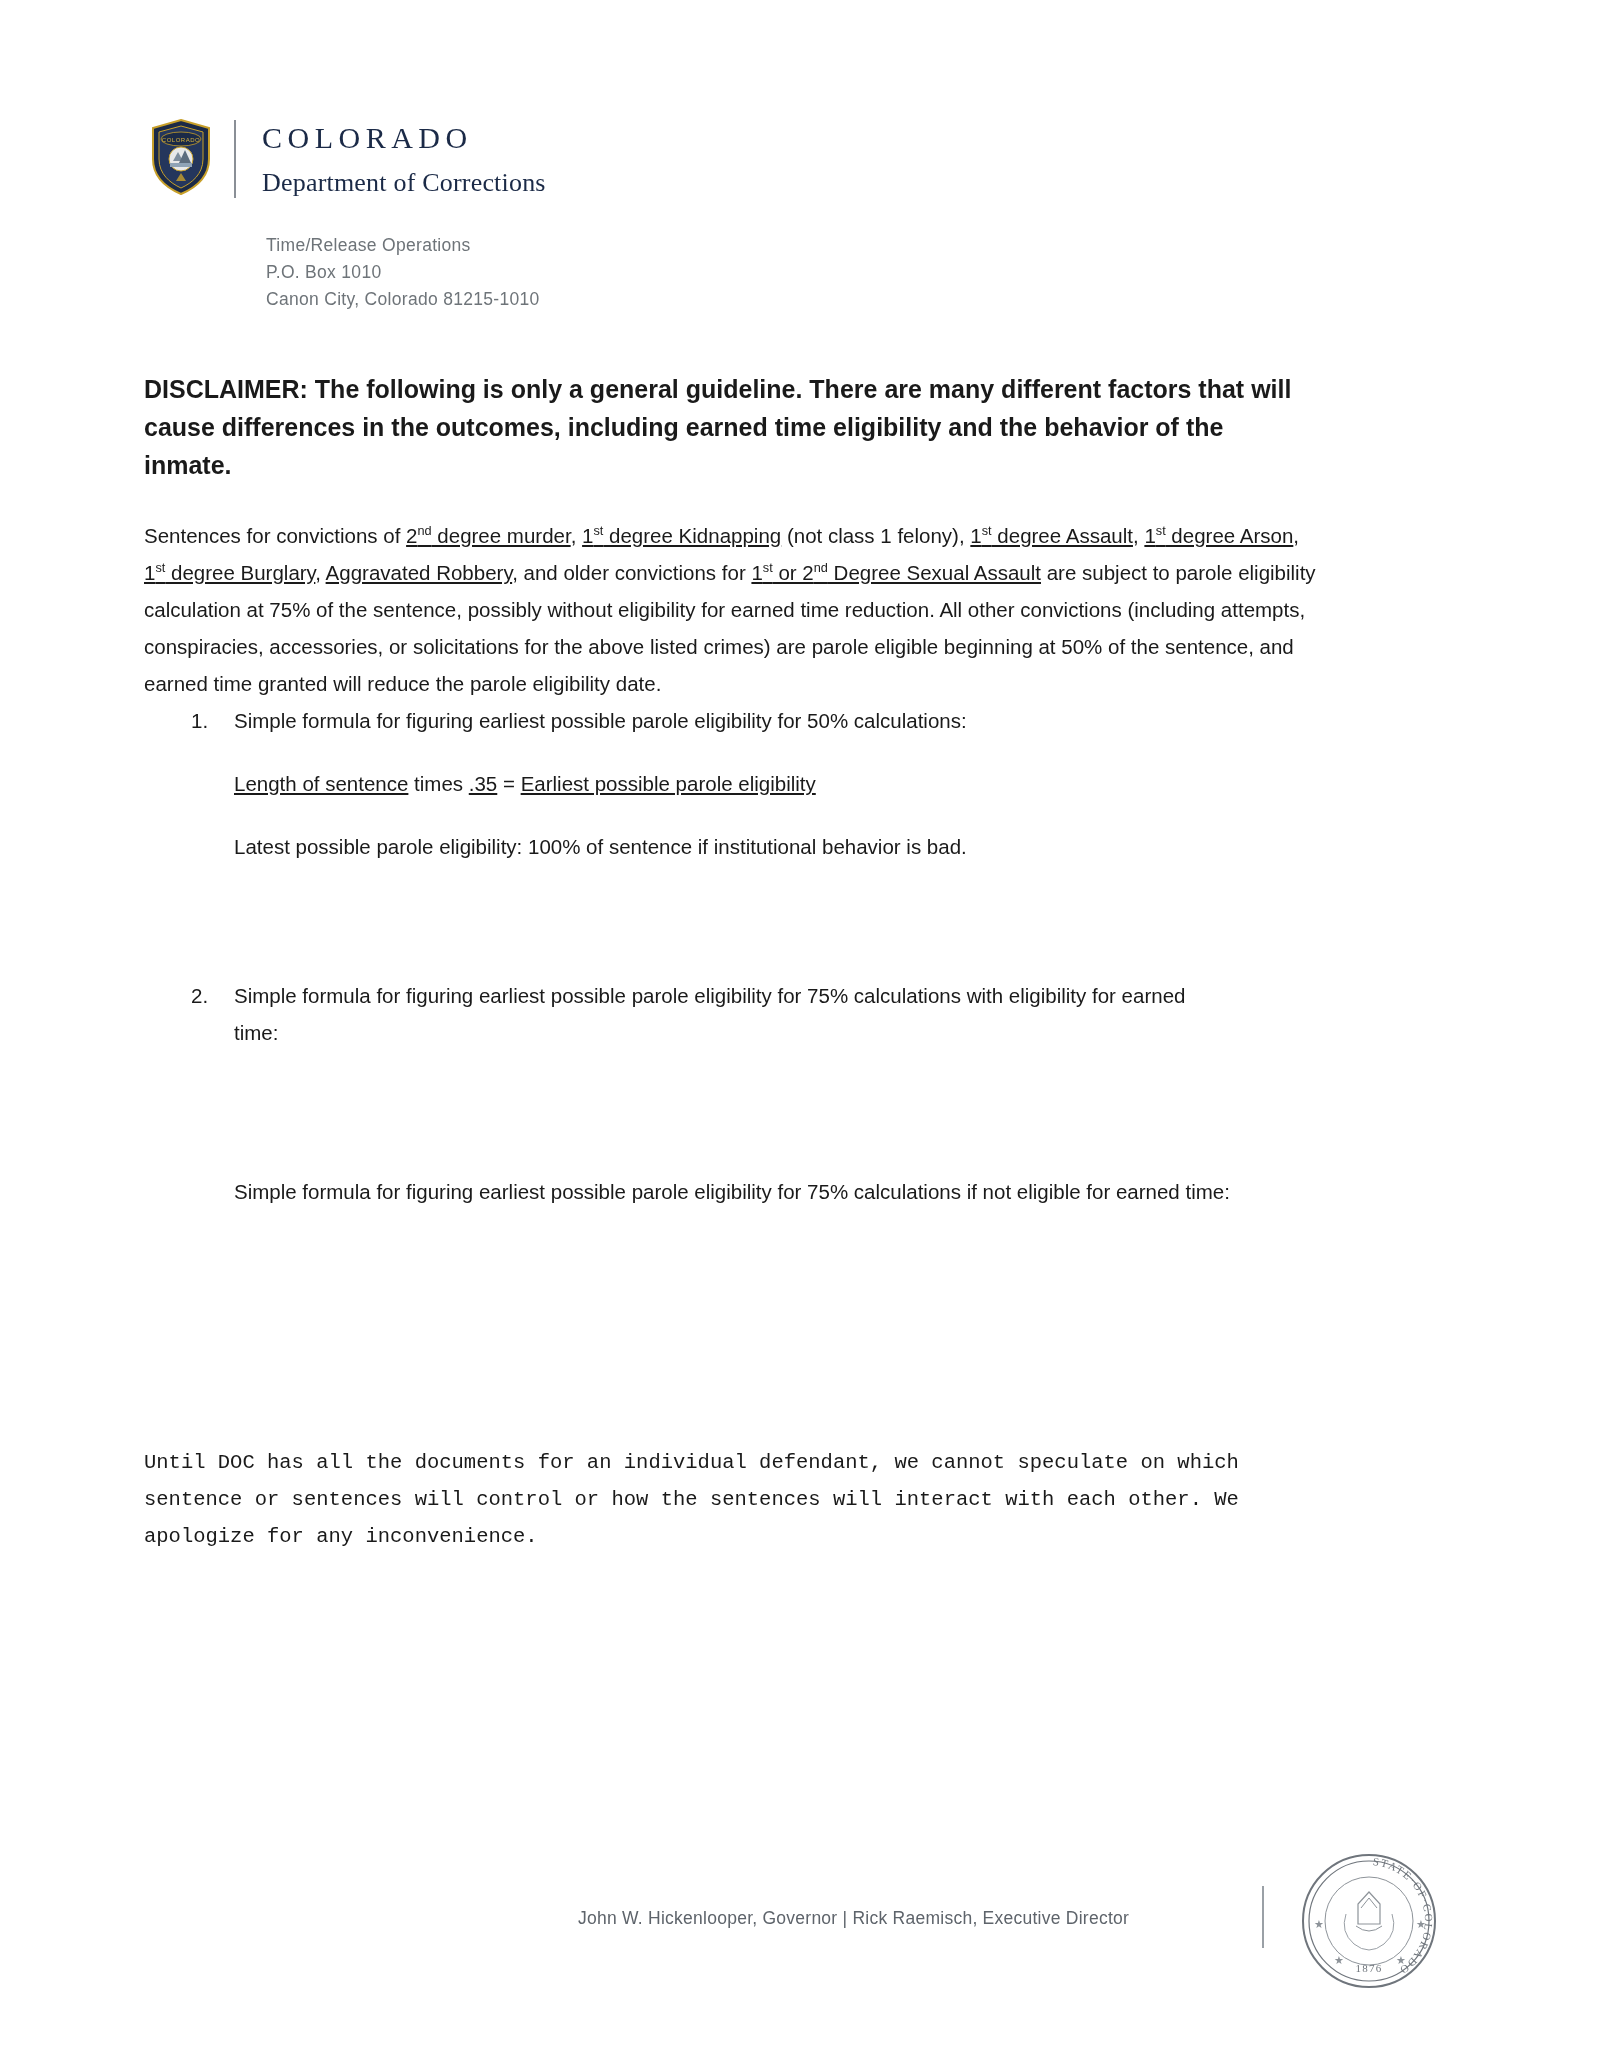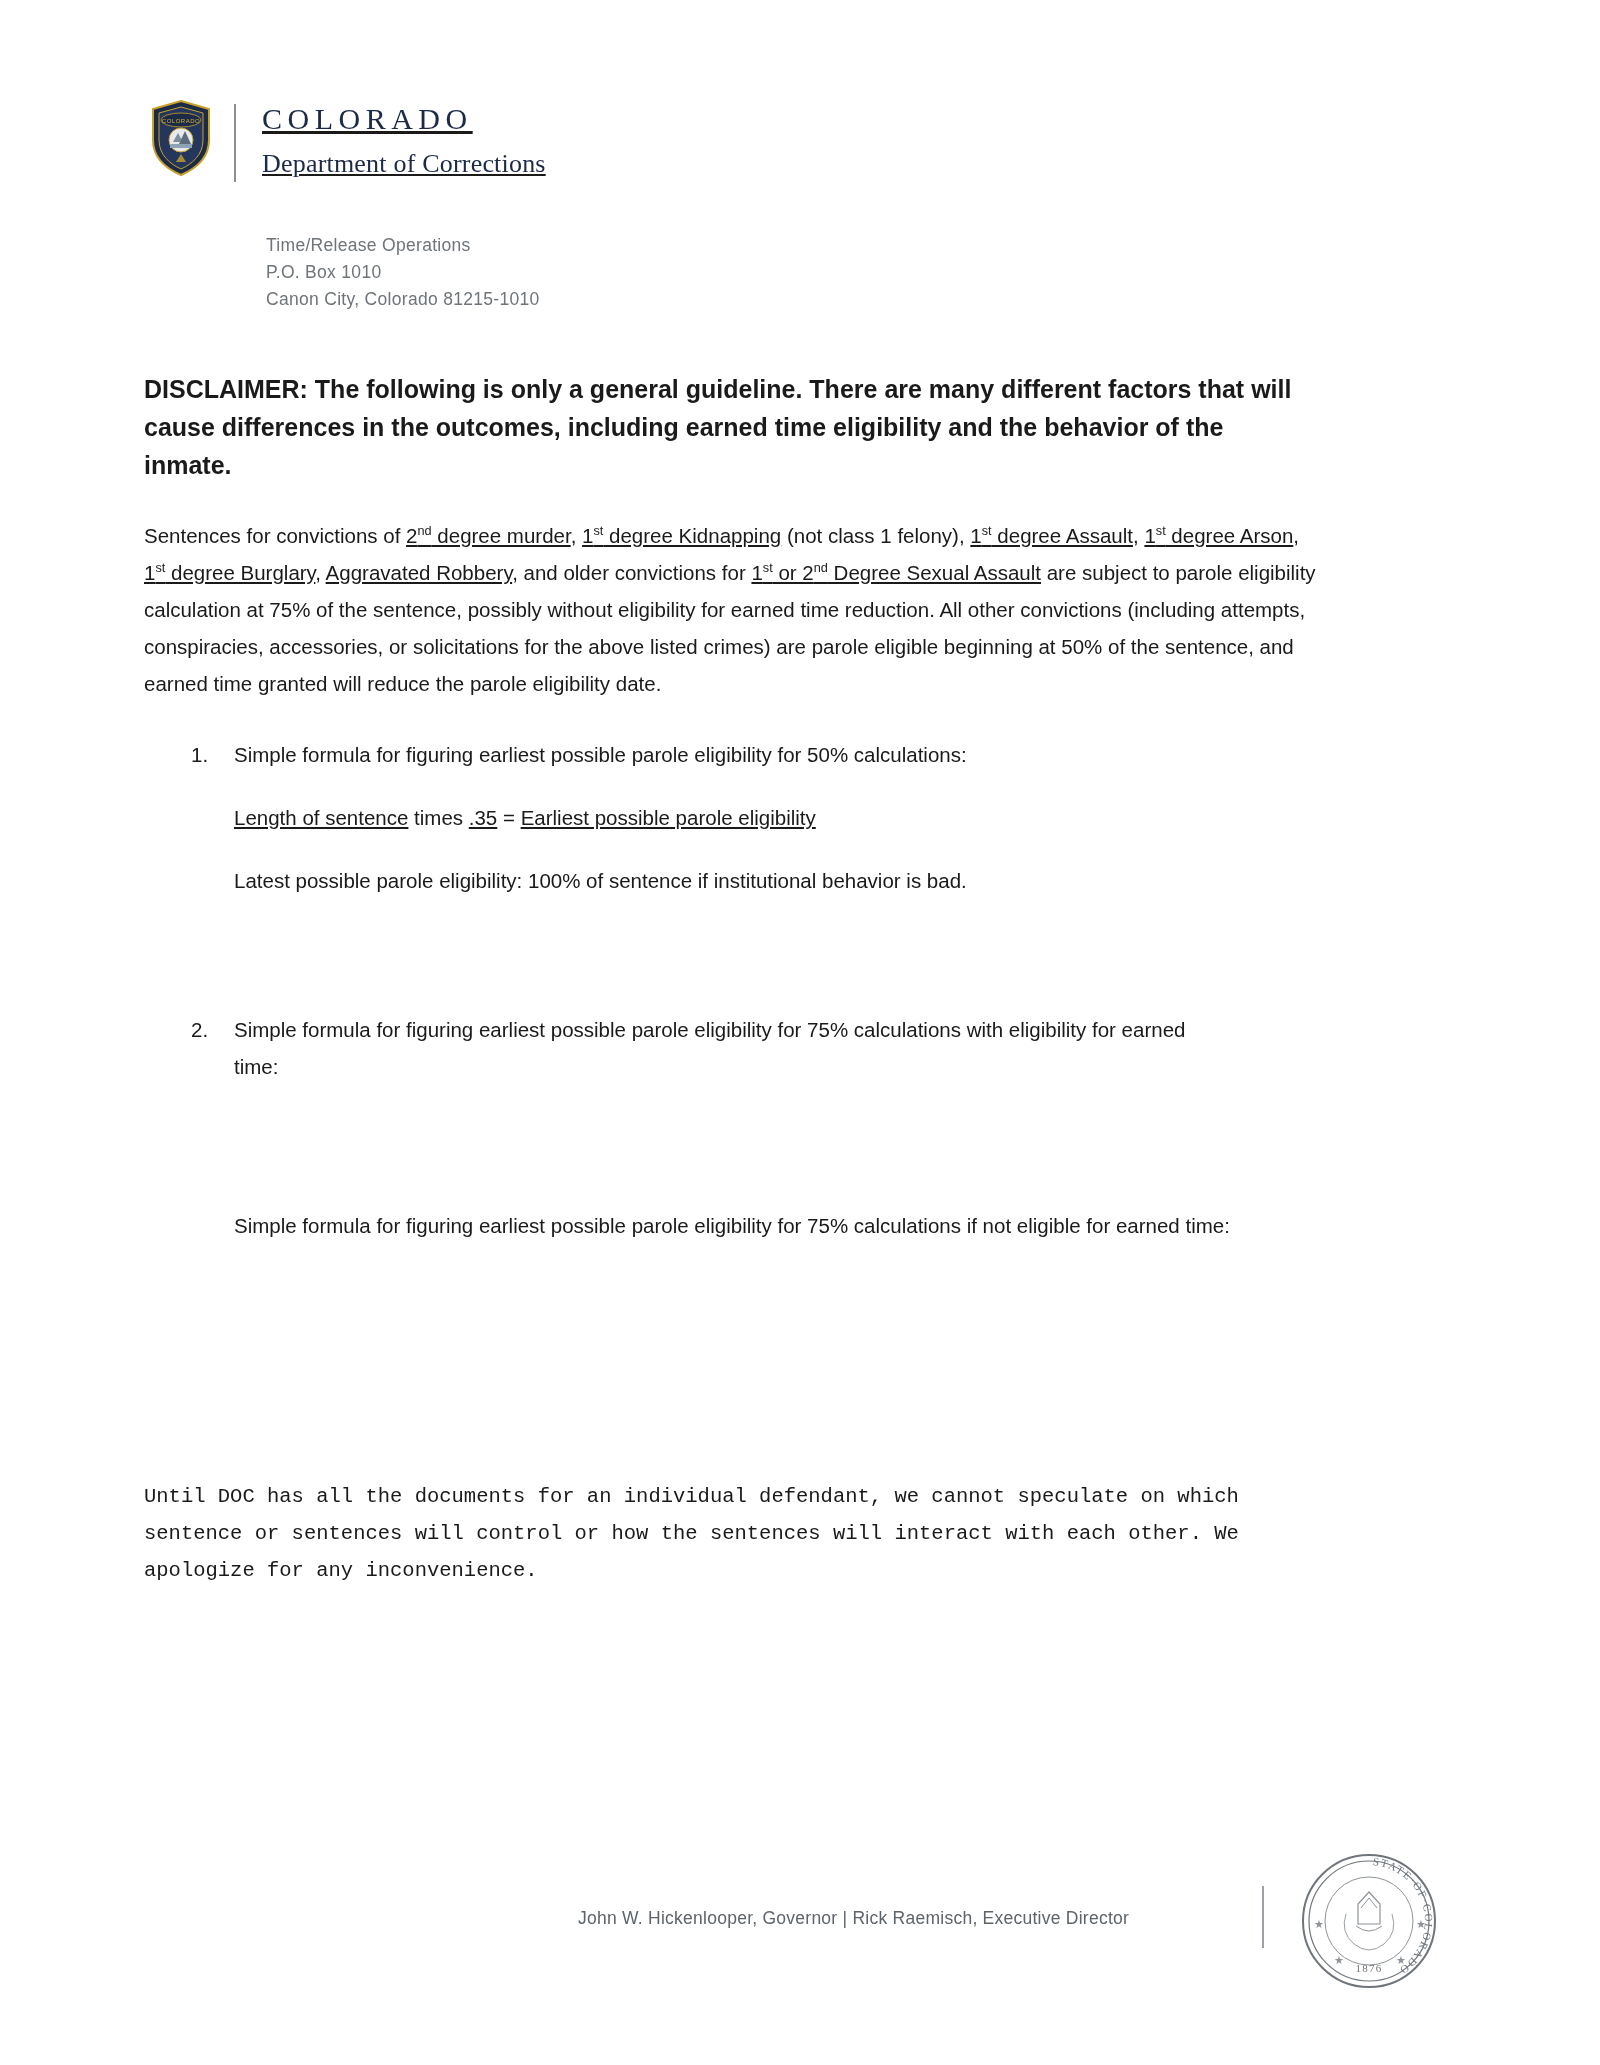--- a/index.html
+++ b/index.html
@@ -19,24 +19,23 @@
     position: relative;
     width: 1600px;
     height: 2065px;
     background: #ffffff;
   }
 
   
   .letterhead {
     position: absolute;
     left: 150px;
-    top: 100px;
+    top: 116px;
     display: flex;
-    align-items: flex-start;
-    text-decoration: underline;
+    align-items: center;
   }
   .seal-shield {
     width: 62px;
     height: 76px;
     position: relative;
     flex: 0 0 auto;
   }
   .seal-shield svg { display: block; }
 
   .brand-divider {
@@ -89,21 +88,20 @@
   }
   .disclaimer {
     font-weight: bold;
     font-size: 25px;
     line-height: 38px;
     width: 1170px;
     margin-bottom: 33px;
   }
   .para-intro {
     width: 1180px;
-    margin-bottom: 34px;
   }
   u, .u { text-decoration: underline; }
   sup {
     font-size: 0.62em;
     vertical-align: super;
     line-height: 0;
   }
 
   
   .item {

